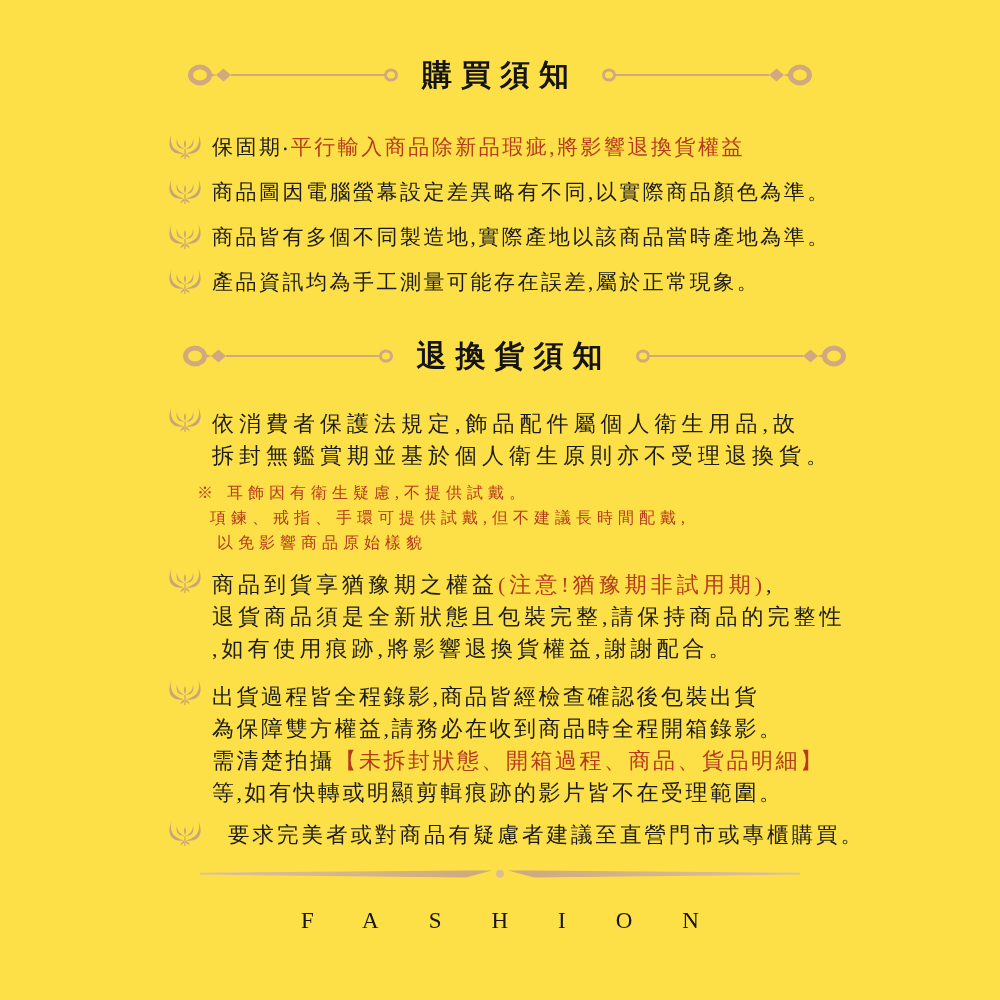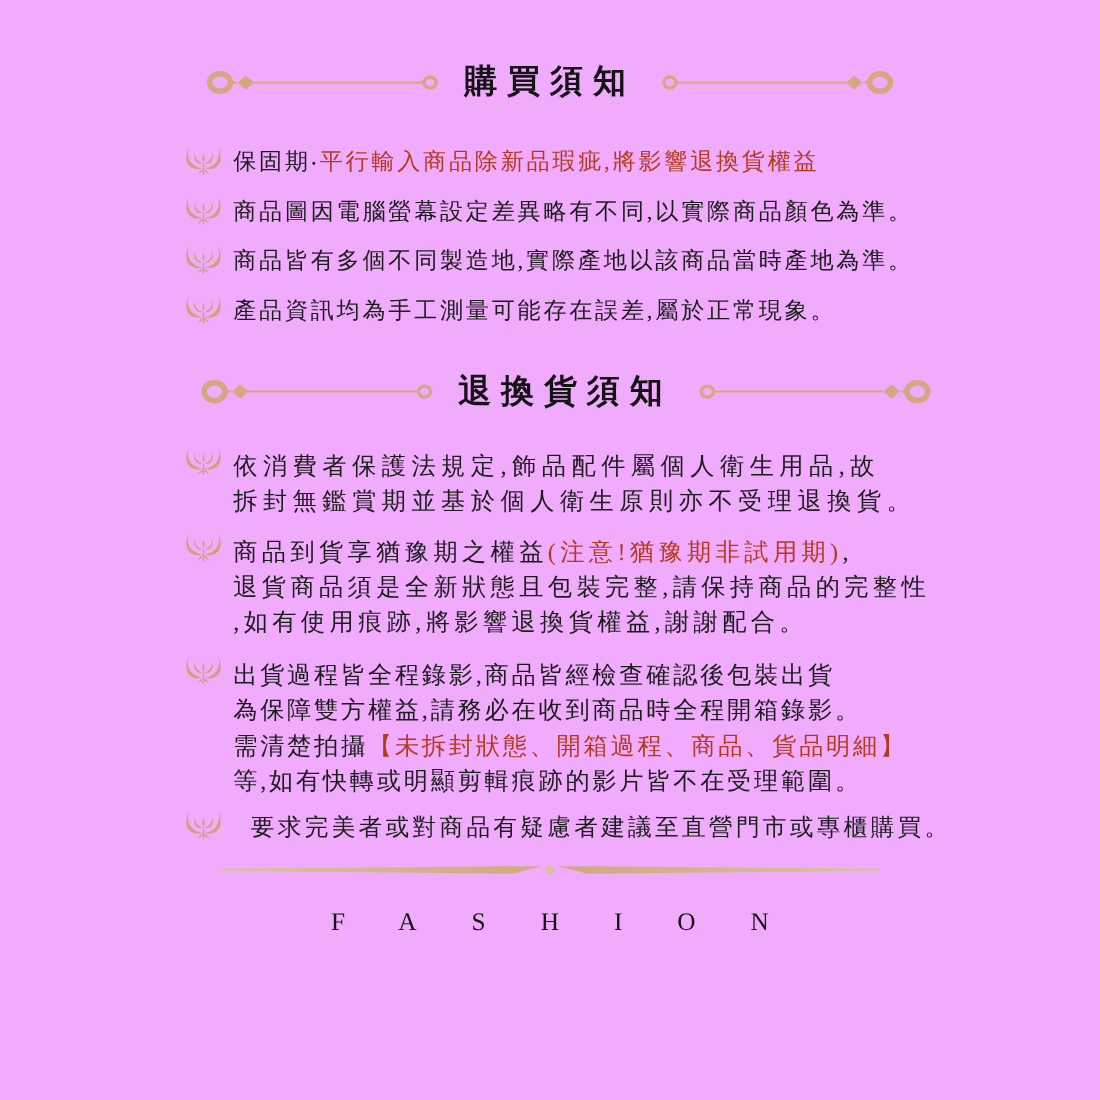--- a/index.html
+++ b/index.html
@@ -1,19 +1,19 @@
 <!DOCTYPE html>
 <html><head>
 <meta charset="utf-8">
 <style>
   html,body{margin:0;padding:0;background:#ffffff;}
   .page{
     position:relative;
     width:1000px;height:1000px;
-    background:#f0abfc;
+    background:#fde047;
     font-family:"Liberation Serif","DejaVu Serif",serif;
     color:#1c1c1c;
     overflow:hidden;
     box-sizing:border-box;
     padding-top:57px;
   }
 
   
   .heading{display:flex;align-items:center;justify-content:center;gap:22px;}
   .heading h2{
@@ -137,20 +137,25 @@
       <svg class="bullet-icon" width="34" height="28" viewBox="0 0 36 30">
           <use href="#leaf-bullet"></use>
         </svg>
       <div class="txt wide">
         <div>依消費者保護法規定,飾品配件屬個人衛生用品,故</div>
         <div>拆封無鑑賞期並基於個人衛生原則亦不受理退換貨。</div>
       </div>
     </li>
   </ul>
 
+  <div class="subnote">
+    <div><span>※</span> <span>耳飾因有衛生疑慮,不提供試戴。</span></div>
+    <div class="nl2">項鍊、戒指、手環可提供試戴,但不建議長時間配戴,</div>
+    <div class="nl3">以免影響商品原始樣貌</div>
+  </div>
 
   <ul class="items s2" style="margin-top:0">
     <li class="item gap14">
       <svg class="bullet-icon" width="34" height="28" viewBox="0 0 36 30">
           <use href="#leaf-bullet"></use>
         </svg>
       <div class="txt mid">
         <div><span>商品到貨享猶豫期之權益</span><span class="red">(注意!猶豫期非試用期)</span><span>,</span></div>
         <div>退貨商品須是全新狀態且包裝完整,請保持商品的完整性</div>
         <div>,如有使用痕跡,將影響退換貨權益,謝謝配合。</div>

